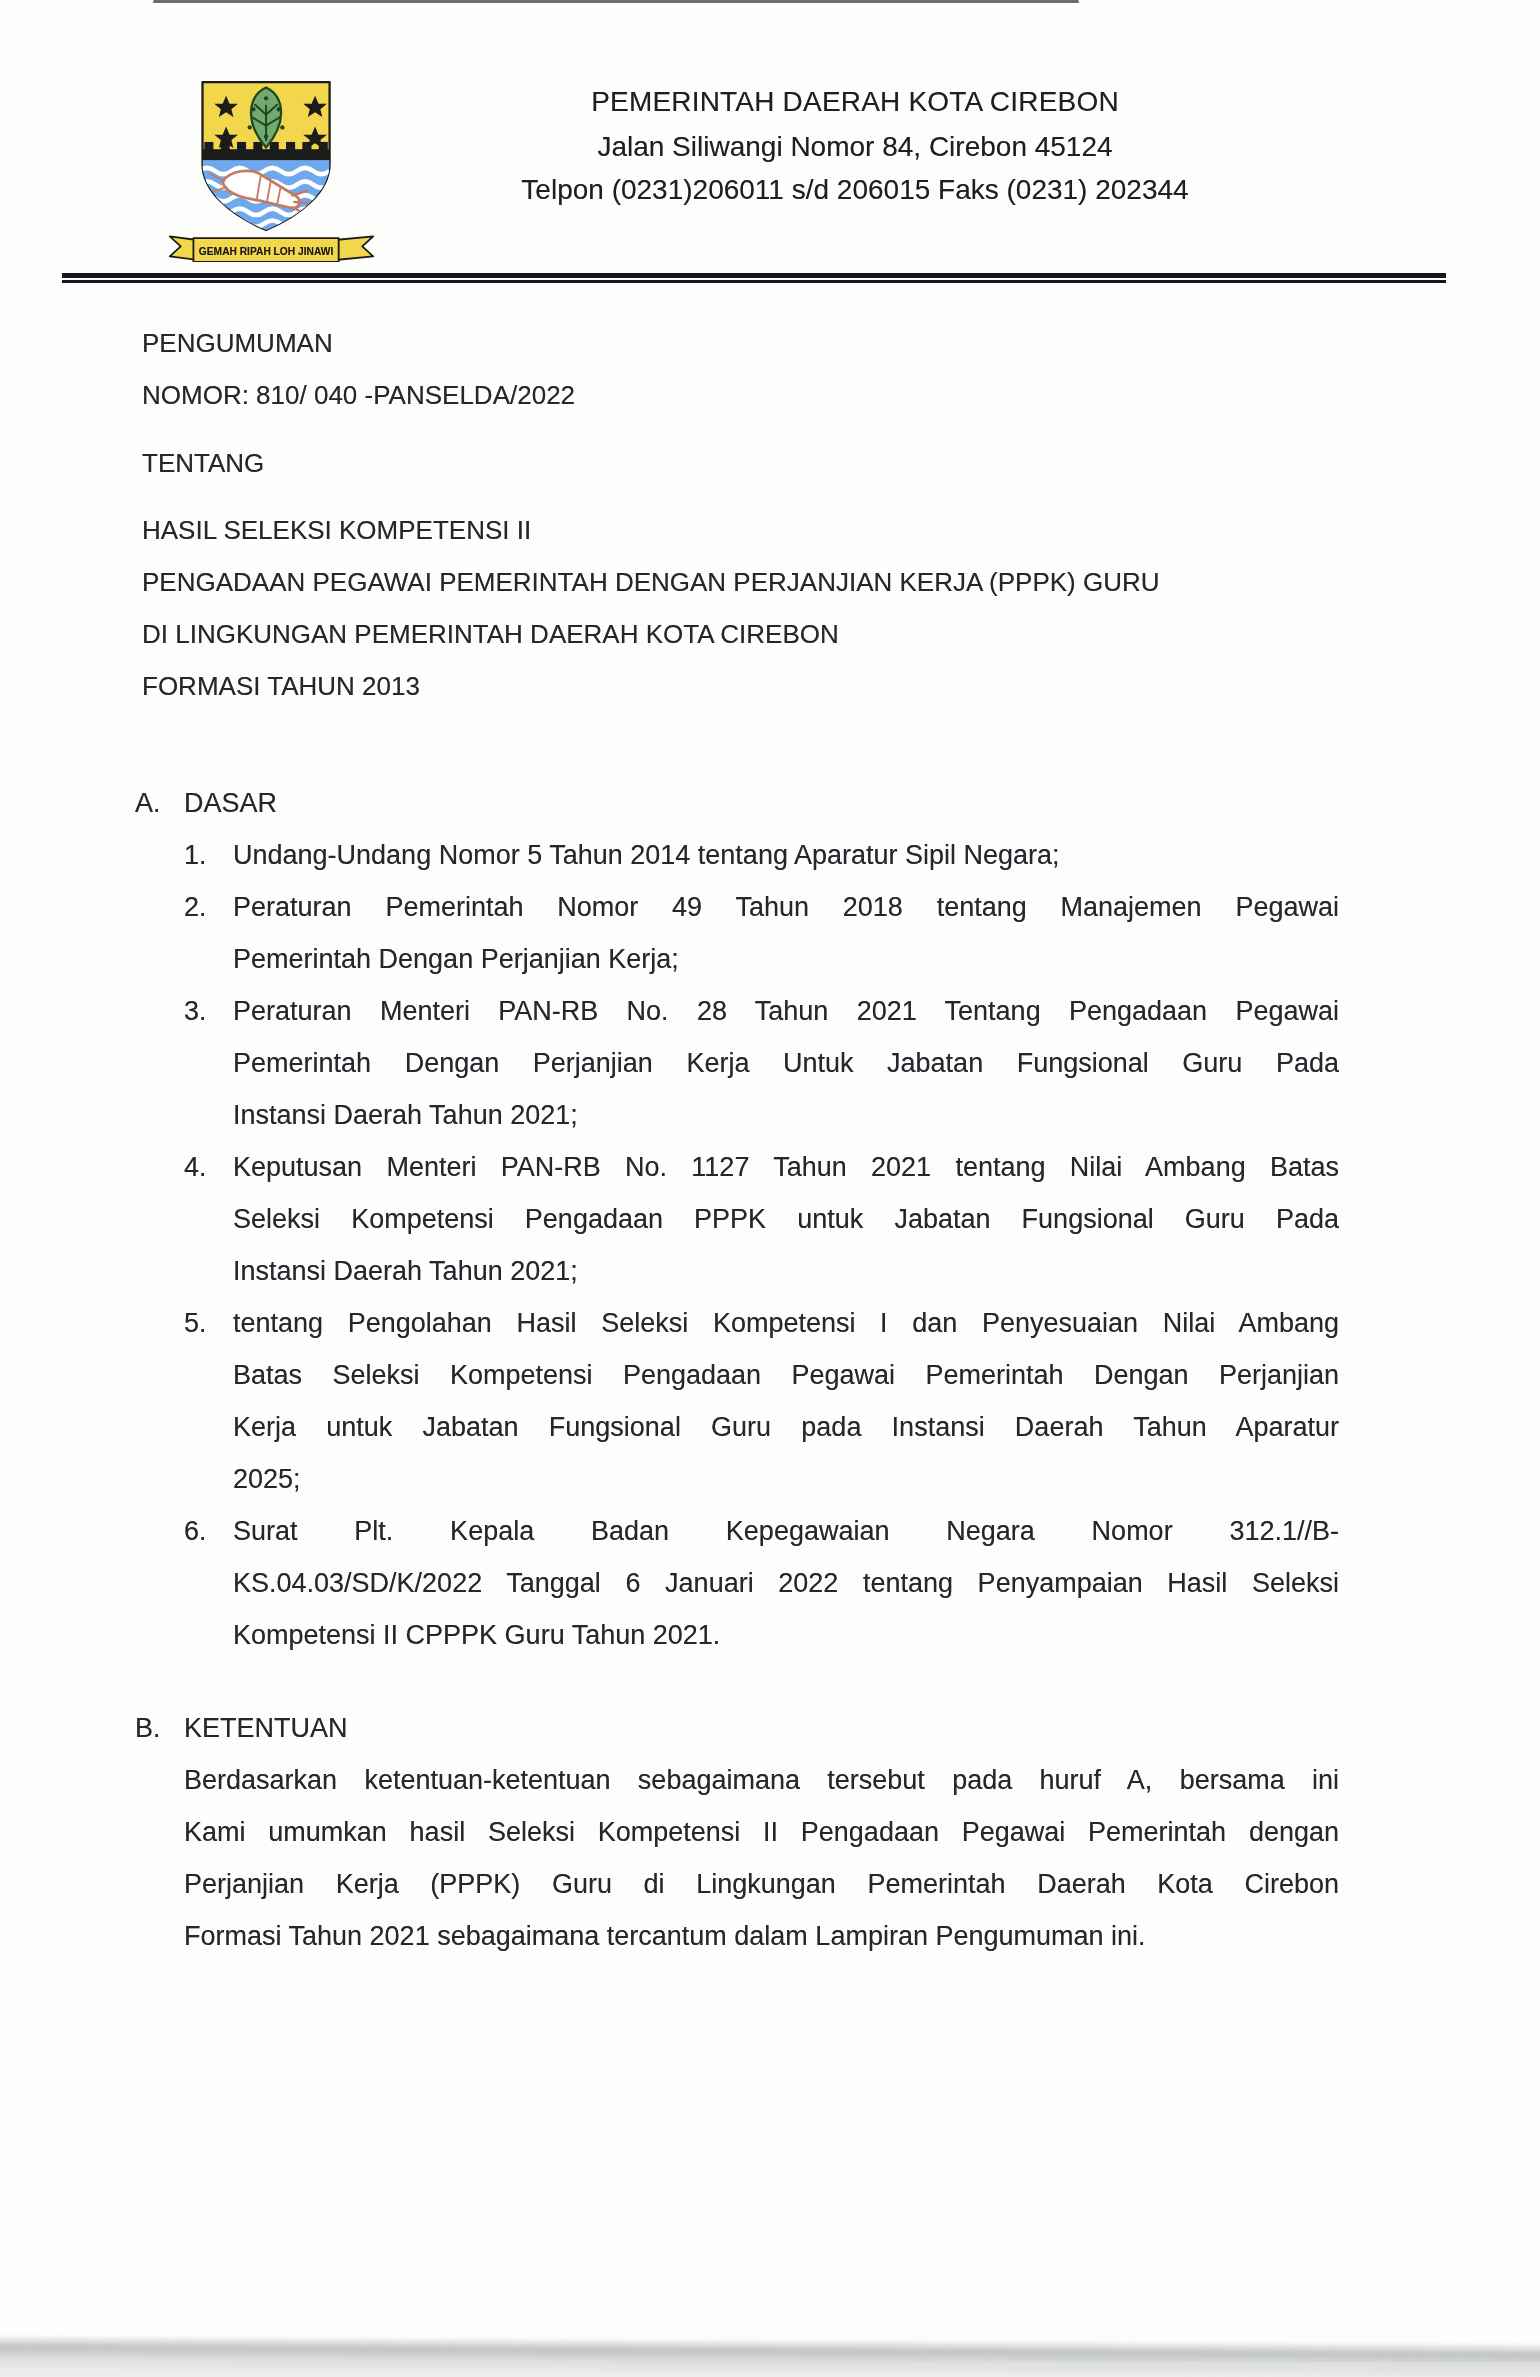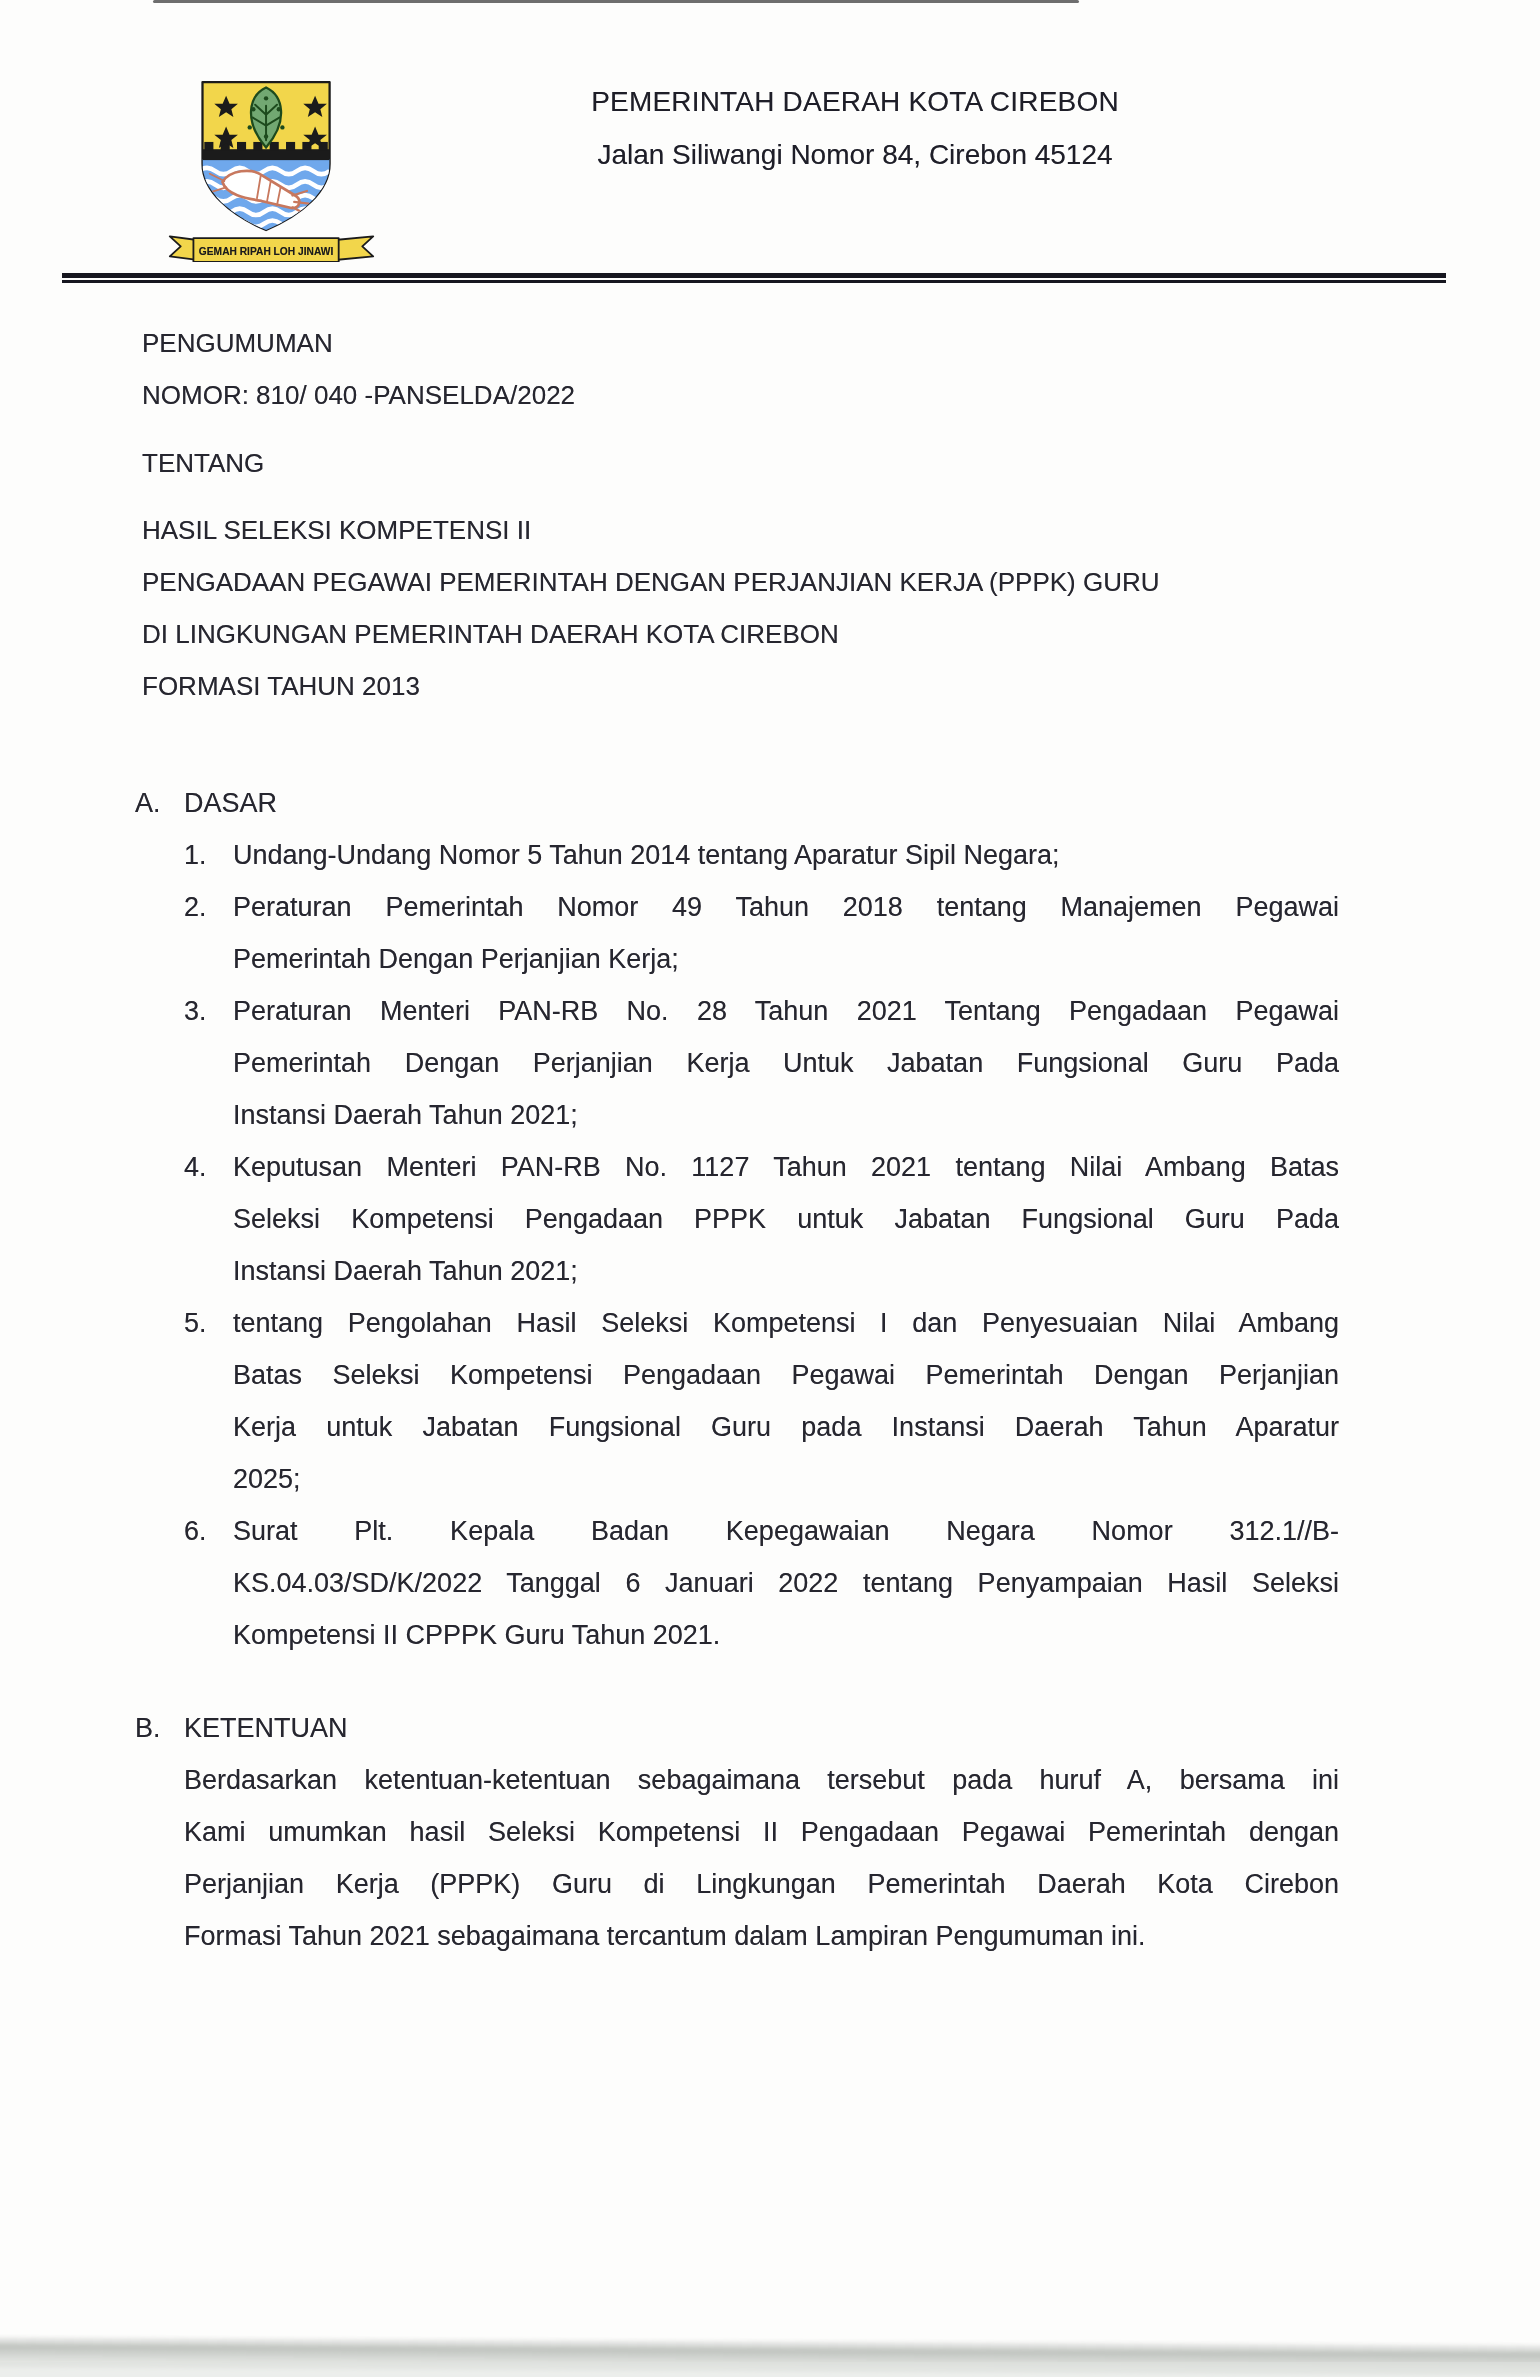--- a/index.html
+++ b/index.html
@@ -18,21 +18,21 @@
   .scan-top{position:absolute;top:0;left:153px;width:926px;height:2.7px;background:#4a4a4a;opacity:.8;border-radius:1.8px;}
   .scan-bottom{position:absolute;left:-11px;top:2339px;width:1564px;height:33px;transform:rotate(.3deg);
     background:linear-gradient(180deg,rgba(130,138,130,0) 0%,rgba(118,126,118,.45) 35%,rgba(168,174,168,.45) 65%,rgba(205,210,205,.3) 100%);
     filter:blur(1.4px);}
   .page-bottom{position:absolute;left:0;right:0;bottom:0;height:14.6px;background:#dfe2df;opacity:.55;}
   
   .logo{position:absolute;left:168px;top:80px;width:207px;height:182px;}
   .lh-text{position:absolute;left:364px;top:84px;width:982px;text-align:center;color:var(--heading-text);}
   .lh1{font-weight:normal;font-size:28px;line-height:36px;letter-spacing:0.2px;}
   .lh2{font-size:28px;line-height:36px;}
-  .addr{margin-top:17px;}
+  .addr{margin-top:9px;}
   .phone{margin-top:7.3px;}
   .rule{position:absolute;left:62px;top:273px;width:1384px;}
   .r1{height:4.5px;background:var(--rule);}
   .r2{height:2.7px;background:var(--rule);margin-top:2.7px;}
   
   .titleblock{position:absolute;left:142px;top:317px;width:1248px;text-align:left;font-size:26px;}
   .tl{line-height:52px;height:52px;white-space:nowrap;}
   .sp{margin-top:15.5px;}
   
   .bodyblock{position:absolute;left:135px;top:777px;width:1204px;font-size:27px;}
@@ -115,20 +115,21 @@
       <path d="M2,172 L32,176 L32,198 L2,194 L14,183 Z" fill="var(--shield-yellow)"></path>
       <path d="M226,172 L184,176 L184,198 L226,194 L214,183 Z" fill="var(--shield-yellow)"></path>
       <path d="M28,174 L188,174 L188,200 L28,200 Z" fill="var(--shield-yellow)"></path>
     </g>
     <text x="108" y="192" text-anchor="middle" font-size="13" font-weight="bold" fill="var(--outline)" textLength="148" lengthAdjust="spacingAndGlyphs" font-family="Liberation Sans, DejaVu Sans, sans-serif">GEMAH RIPAH LOH JINAWI</text>
   </svg>
 
   <div class="lh-text">
     <div class="lh1">PEMERINTAH DAERAH KOTA CIREBON</div>
     <div class="lh2 addr">Jalan Siliwangi Nomor 84, Cirebon 45124</div>
+    <div class="lh2 phone">Telpon (0231)206011 s/d 206015 Faks (0231) 202344</div>
   </div>
 
   <div class="rule">
     <div class="r1"></div>
     <div class="r2"></div>
   </div>
 
   <div class="titleblock">
     <div class="tl">PENGUMUMAN</div>
     <div class="tl">NOMOR: 810/ 040 -PANSELDA/2022</div>

